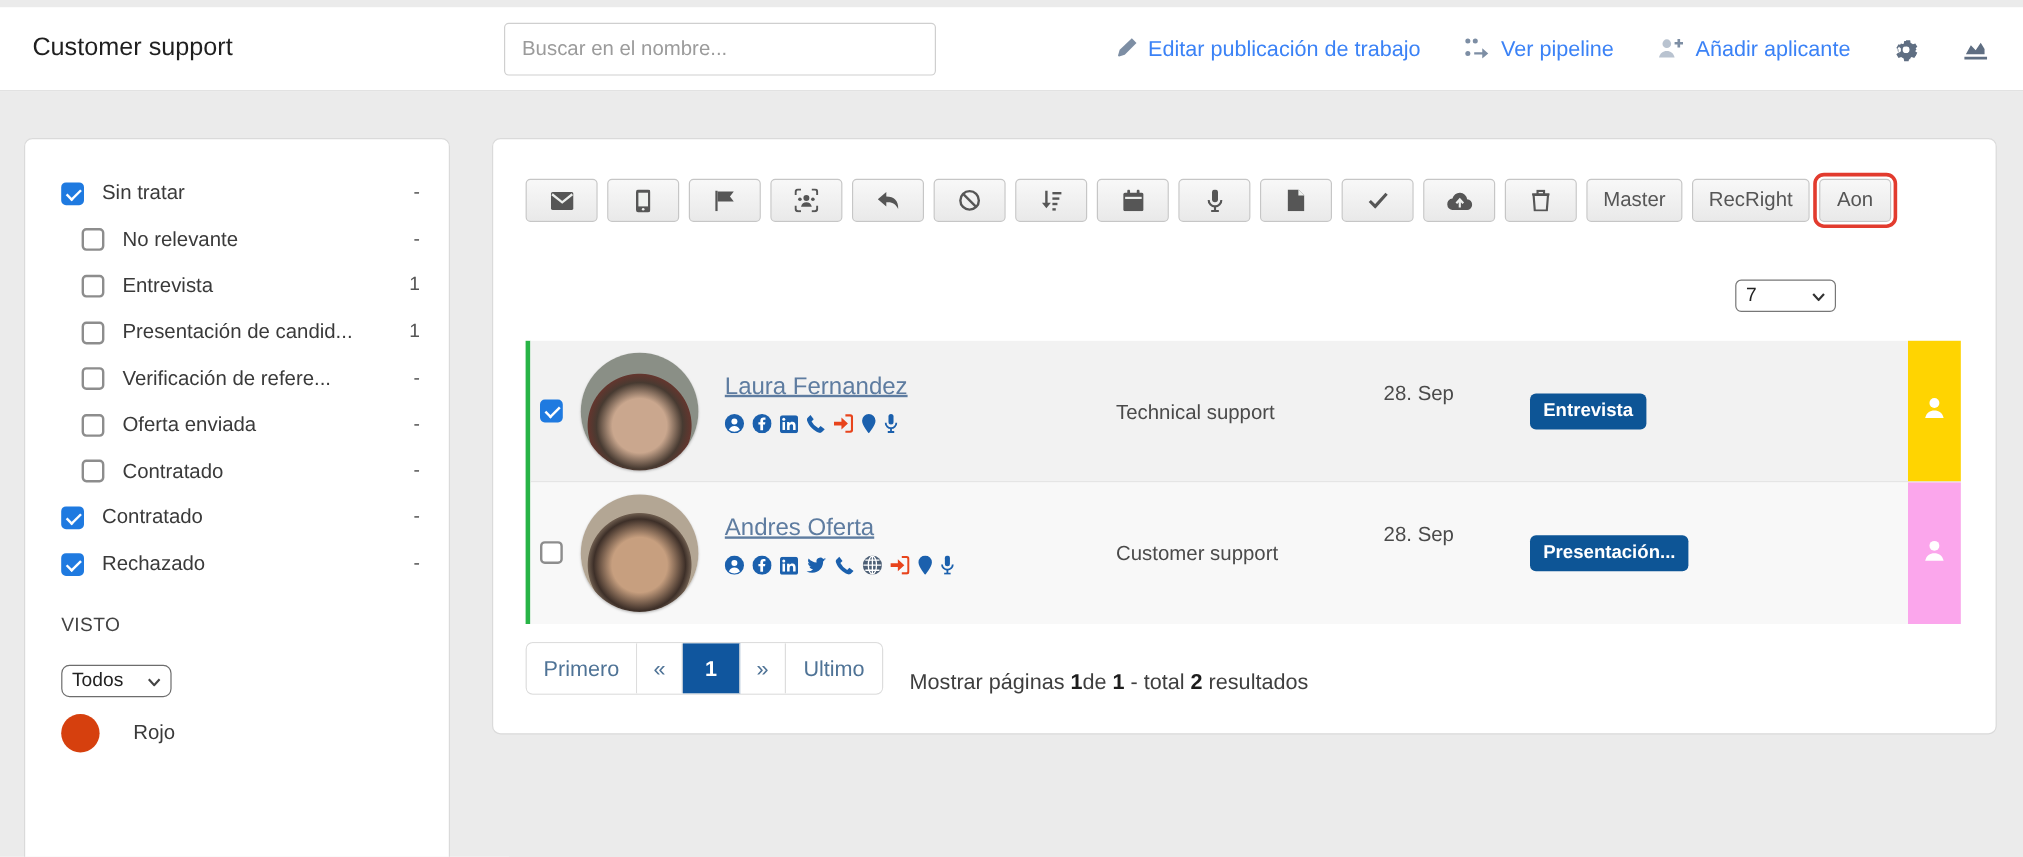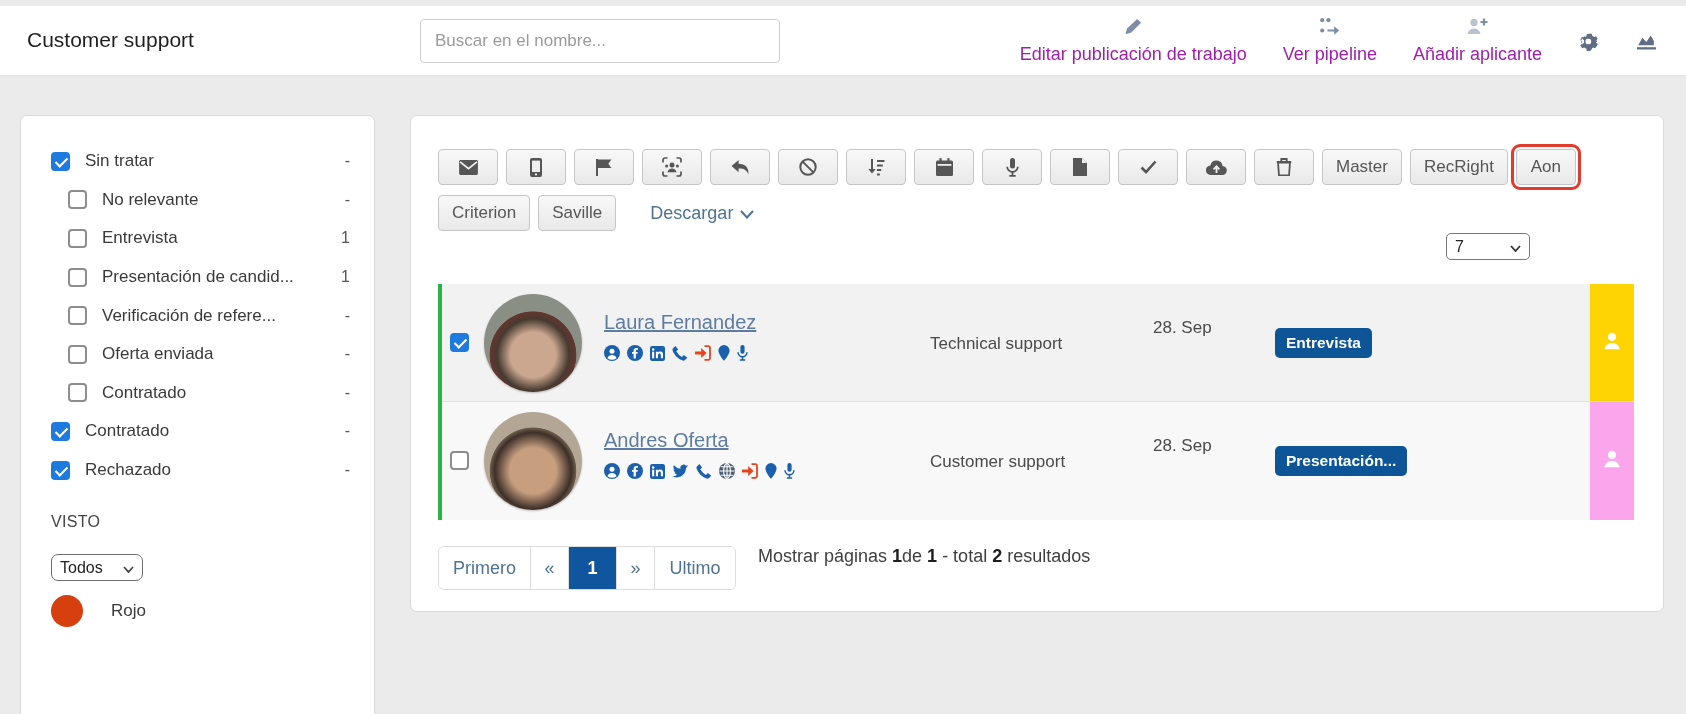--- a/index.html
+++ b/index.html
@@ -24,22 +24,22 @@
     border:1px solid #cfcfcf; border-radius:4px; padding:0 14px;
     font-size:17px; color:#333; outline:none;
     font-family:"Liberation Sans","DejaVu Sans",sans-serif;
   }
   .search-input::placeholder { color:#9b9b9b; }
   .top-actions {
     position:absolute; right:30px; top:0; height:70px;
     display:flex; align-items:center; gap:36px;
   }
   .top-action {
-    display:flex; align-items:center; gap:9px;
-    color:#a21caf; font-size:18px; cursor:pointer; white-space:nowrap;flex-direction:column;
+    display:flex; gap:9px;
+    color:#3b82f6; font-size:18px; cursor:pointer; white-space:nowrap;
   }
   .top-action .ic { color:#7d8ea4; display:flex; }
   
   .sidebar {
     position:absolute; left:20px; top:115px; width:355px; height:660px;
     background:#fff; border:1px solid #dadada; border-radius:7px 7px 0 0;
     padding:26px 24px 0 30px;
   }
   .filt-row {
     height:38.6px; display:flex; align-items:center; gap:15px;
@@ -122,22 +122,22 @@
     position:absolute; left:833px; top:44px;
     background:#0d5596; color:#fff; font-size:15.5px; font-weight:bold;
     padding:6px 11px; border-radius:5px; white-space:nowrap; cursor:pointer;
   }
   .rowbar {
     position:absolute; right:0; top:0; width:44px; height:100%;
     display:flex; align-items:center; justify-content:center; cursor:pointer;
   }
   
   .pager {
-    position:absolute; left:27px; top:430px; height:44px;
-    display:flex; align-items:flex-start;
+    position:absolute; left:27px; top:419px; height:44px;
+    display:flex; align-items:flex-end;
   }
   .pgroup {
     display:flex; height:44px; border:1px solid #ddd; border-radius:6px;
     overflow:hidden; background:#fff;
   }
   .pbtn {
     display:flex; align-items:center; justify-content:center;
     color:#4f7396; font-size:18px; border-right:1px solid #ddd;
     background:#fff; cursor:pointer;
   }
@@ -388,36 +388,20 @@
       <span>Master</span>
     </div>
     <div class="tbtn">
       <span>RecRight</span>
     </div>
     <div class="tbtn aon">
       <span>Aon</span>
     </div>
   </div>
 
-  <div class="toolbar2">
-    <div class="tbtn">
-      <span>Criterion</span>
-    </div>
-    <div class="tbtn">
-      <span>Saville</span>
-    </div>
-    <div class="download-link">
-      <span>Descargar</span>
-      <span>
-        <svg width="14" height="9" viewBox="0 0 14 9" fill="none" stroke="currentColor" stroke-width="2">
-            <path d="M1 1l6 6.5L13 1"></path>
-          </svg>
-      </span>
-    </div>
-  </div>
 
   <div class="pagesize">
     <span>7</span>
     <span class="car">
       <svg width="11" height="7" viewBox="0 0 11 7" fill="none" stroke="currentColor" stroke-width="1.8">
           <path d="M1 1l4.5 5L10 1"></path>
         </svg>
     </span>
   </div>
 

